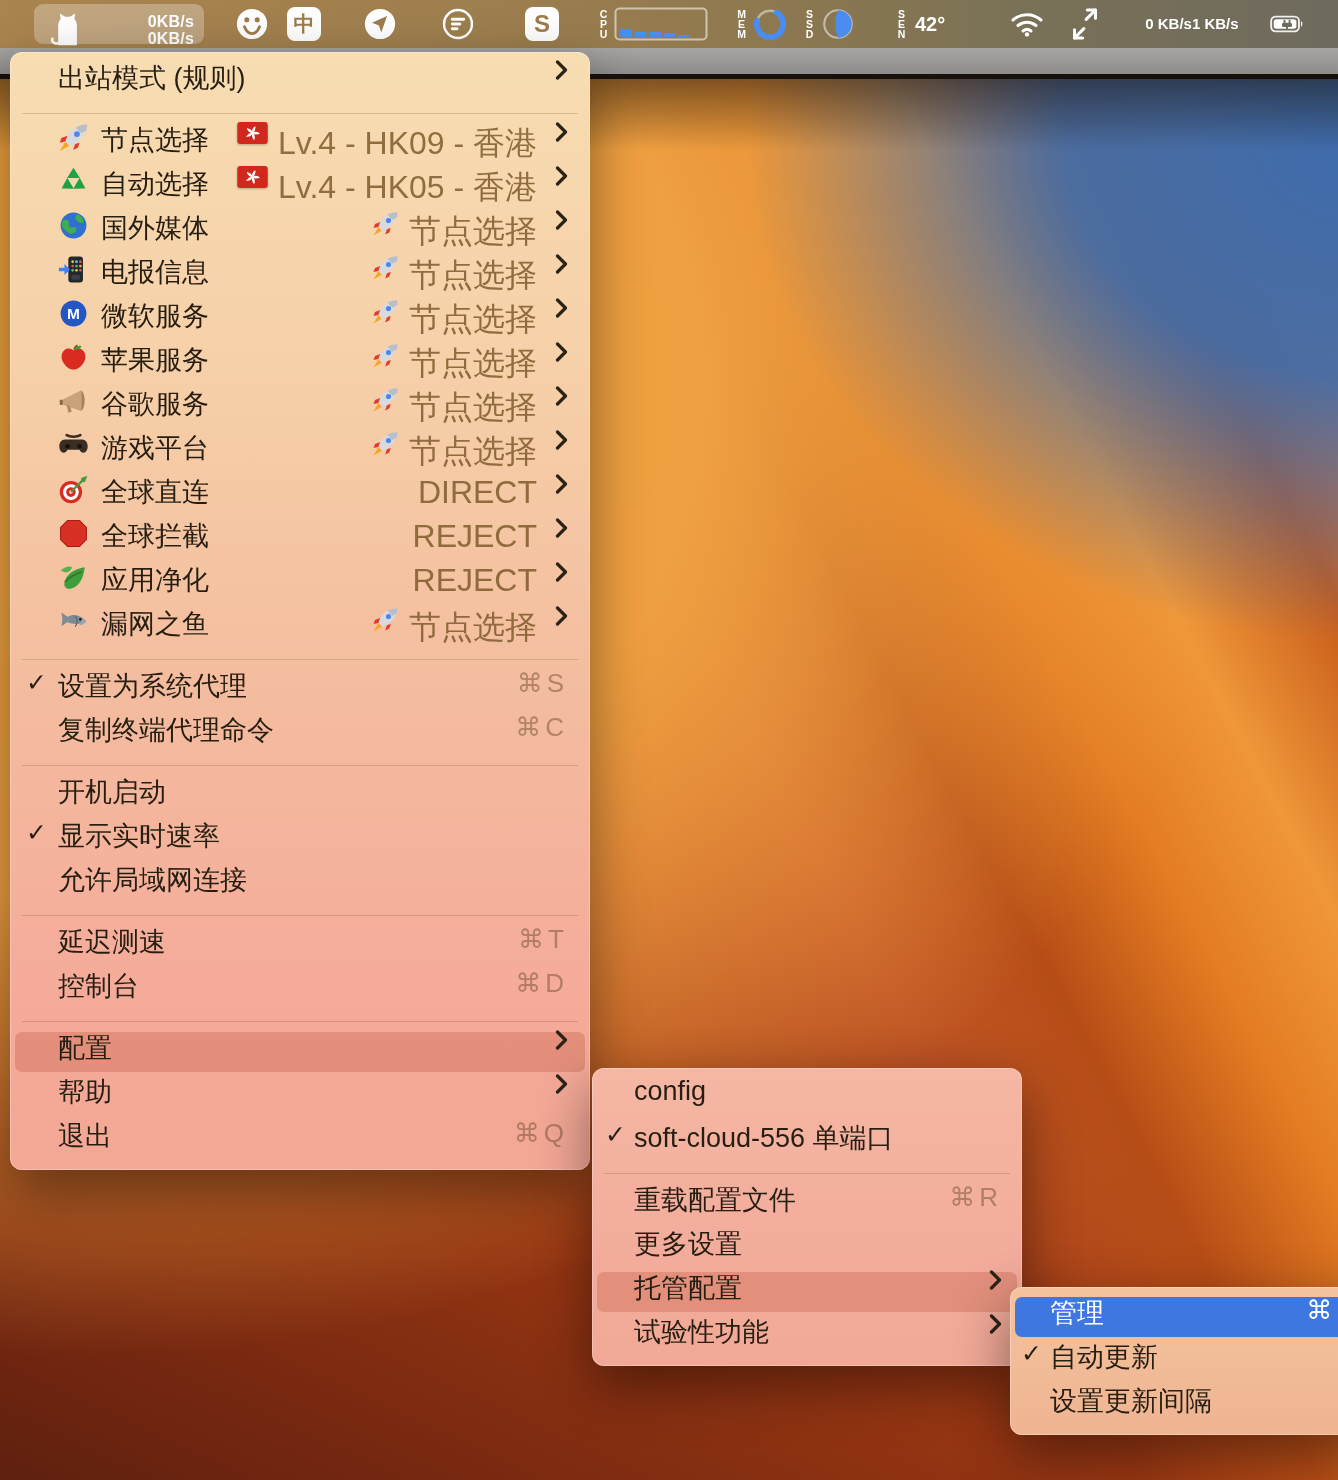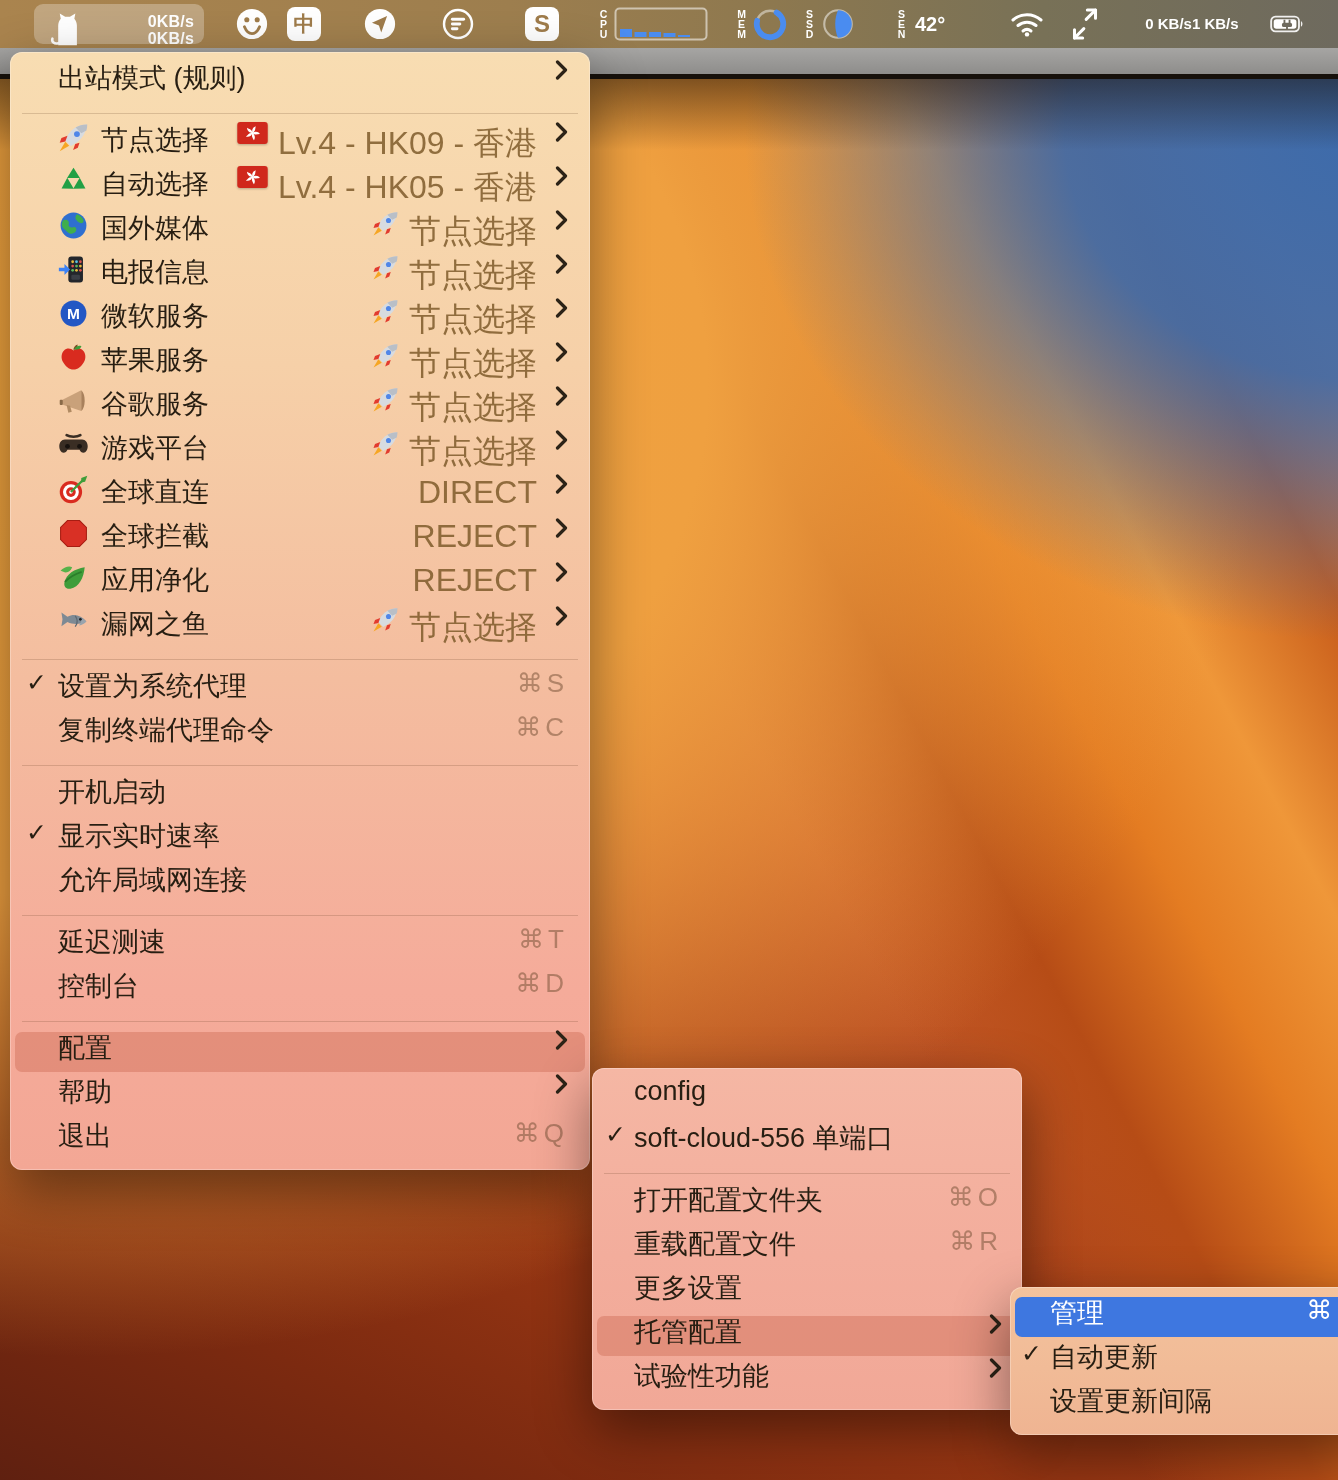--- a/index.html
+++ b/index.html
@@ -648,26 +648,20 @@
     <div class="mi">
       <span class="check">✓</span>
       <span class="lbl">soft-cloud-556 单端口</span>
       <span class="sp"></span>
     </div>
     <div class="sepwrap">
       <i></i>
     </div>
     <div class="mi">
       <span class="check"></span>
-      <span class="lbl">打开配置文件夹</span>
-      <span class="sp"></span>
-      <span class="sc">⌘O</span>
-    </div>
-    <div class="mi">
-      <span class="check"></span>
       <span class="lbl">重载配置文件</span>
       <span class="sp"></span>
       <span class="sc">⌘R</span>
     </div>
     <div class="mi">
       <span class="check"></span>
       <span class="lbl">更多设置</span>
       <span class="sp"></span>
     </div>
     <div class="mi hl">

